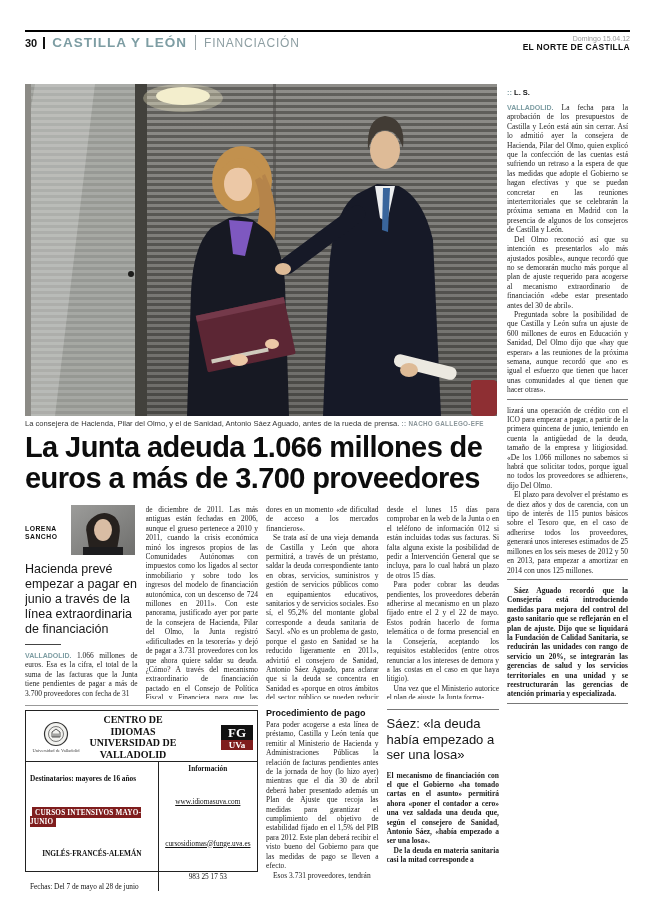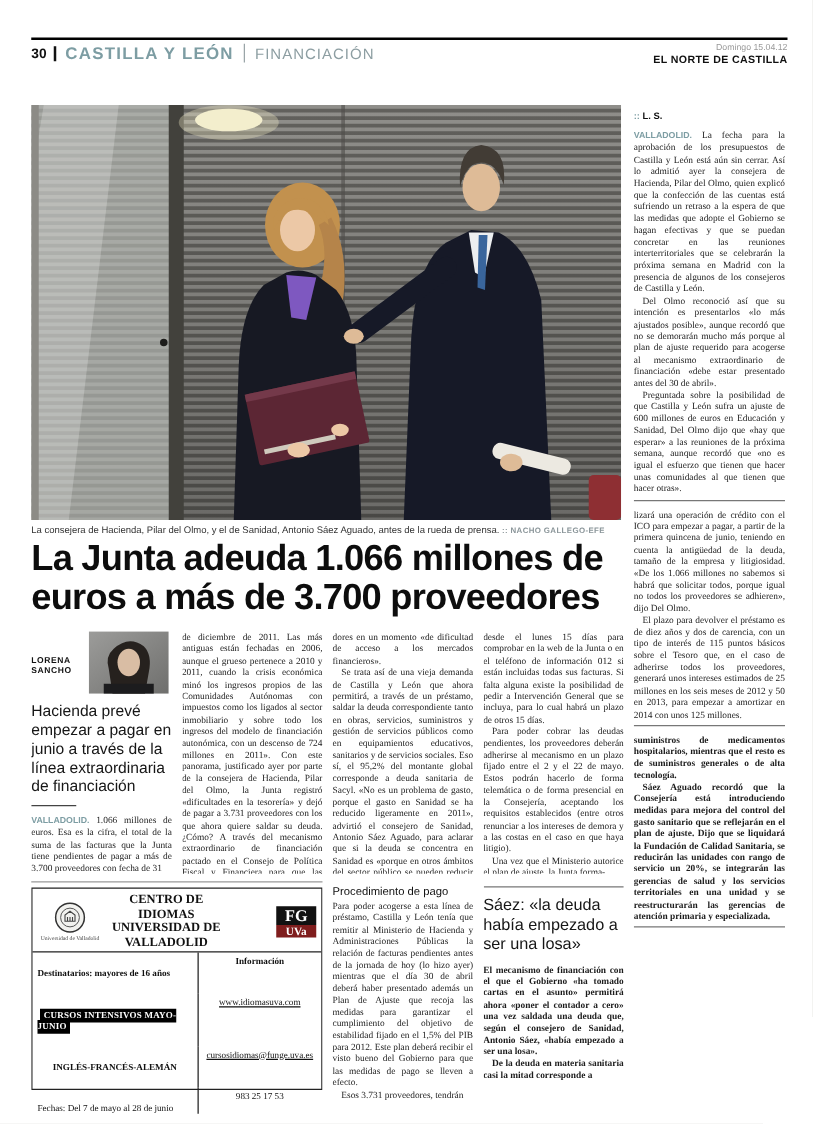--- a/index.html
+++ b/index.html
@@ -40,42 +40,42 @@
   .dateline{font-family:"Liberation Sans",sans-serif;font-weight:bold;font-size:7px;color:#7d9da3;}
 
   .author{display:flex;gap:4px;margin-bottom:7px;}
   .author-name{width:42px;font-family:"Liberation Sans",sans-serif;font-weight:bold;
                font-size:6.8px;line-height:8px;letter-spacing:.5px;color:#111;padding-top:20px;}
   .subhead{margin:2px 0 0 0;font-family:"Liberation Sans",sans-serif;font-weight:normal;
            font-size:12.5px;line-height:15px;color:#161616;}
   .short-rule{width:36px;border-top:1px solid #444;margin:7px 0 6px 0;}
 
   .proc-head{margin:3px 0 2px 0;font-family:"Liberation Sans",sans-serif;
-             font-size:9px;font-weight:normal;color:#111;}
+             font-size:9px;font-weight:bold;color:#111;}
   .rule{border-top:1px solid #777;margin:4px 0 6px 0;}
   .saez-head{margin:2px 0 8px 0;font-family:"Liberation Sans",sans-serif;font-weight:normal;
              font-size:13px;line-height:15.5px;color:#161616;}
 
   
   .ad-cell{grid-column:1/3;border-top:1px solid #999;padding-top:4px;}
   .ad-box{border:1.5px solid #222;height:160px;font-family:Liberation Serif, serif;
           display:flex;flex-direction:column;background:#fff;}
   .ad-head{display:flex;align-items:center;gap:6px;padding:3px 4px 1px 4px;border-bottom:1px solid #222;}
   .seal-wrap{display:flex;flex-direction:column;align-items:center;width:52px;}
   .seal-cap{font-size:4.5px;color:#444;margin-top:1px;}
   .ad-title{flex:1;text-align:center;font-weight:bold;font-size:10px;line-height:11.5px;color:#111;}
   .fg-logo{width:32px;text-align:center;padding-left:37px;}
   .fg-logo .fg{background:#111;color:#fff;font-weight:bold;font-size:13px;line-height:15px;}
   .fg-logo .uva{background:#7f1d1d;color:#fff;font-weight:bold;font-size:9px;line-height:10px;}
   .ad-table{flex:1;display:grid;grid-template-columns:57% 43%;align-content:start;}
   .ad-l{padding:12px 4px;font-size:7.3px;color:#111;}
   .ad-r{padding:1.5px 3px;font-size:7.3px;text-align:center;color:#111;border-left:1px solid #222;}
   .ad-bold{font-weight:bold;}
   .ad-center{text-align:center;}
-  .ad-bar{background:#000000;color:#fff;font-weight:bold;font-size:7.2px;letter-spacing:.2px;
+  .ad-bar{background:#7f1d1d;color:#fff;font-weight:bold;font-size:7.2px;letter-spacing:.2px;
           padding:1.5px 3px;margin:1px 2px;}
   .ad-u{text-decoration:underline;}
   .ad-sep{grid-column:1/3;border-top:1px solid #222;height:0;}
   .ad-fine{border-top:1px solid #222;font-size:6px;line-height:7px;text-align:center;
            padding:2px 6px;color:#222;}
 
   
   .aside{position:absolute;left:507px;top:88px;width:121px;height:800px;overflow:hidden;}
   .aside h2{margin:0 0 14px 0;font-family:"Liberation Sans",sans-serif;font-weight:normal;
             font-size:13.5px;line-height:16px;color:#141414;}
@@ -271,18 +271,17 @@
       <span class="mark">::</span>
       <span>L. S.</span>
     </div>
     <p class="body"><span class="dateline">VALLADOLID.</span> <span>La fecha para la aprobación de los presupuestos de Castilla y León está aún sin cerrar. Así lo admitió ayer la consejera de Hacienda, Pilar del Olmo, quien explicó que la confección de las cuentas está sufriendo un retraso a la espera de que las medidas que adopte el Gobierno se hagan efectivas y que se puedan concretar en las reuniones interterritoriales que se celebrarán la próxima semana en Madrid con la presencia de algunos de los consejeros de Castilla y León.</span></p>
     <p class="body indent">Del Olmo reconoció así que su intención es presentarlos «lo más ajustados posible», aunque recordó que no se demorarán mucho más porque al plan de ajuste requerido para acogerse al mecanismo extraordinario de financiación «debe estar presentado antes del 30 de abril».</p>
     <p class="body indent">Preguntada sobre la posibilidad de que Castilla y León sufra un ajuste de 600 millones de euros en Educación y Sanidad, Del Olmo dijo que «hay que esperar» a las reuniones de la próxima semana, aunque recordó que «no es igual el esfuerzo que tienen que hacer unas comunidades al que tienen que hacer otras».</p>
     <div class="rule"></div>
     <p class="body">lizará una operación de crédito con el ICO para empezar a pagar, a partir de la primera quincena de junio, teniendo en cuenta la antigüedad de la deuda, tamaño de la empresa y litigiosidad. «De los 1.066 millones no sabemos si habrá que solicitar todos, porque igual no todos los proveedores se adhieren», dijo Del Olmo.</p>
     <p class="body indent">El plazo para devolver el préstamo es de diez años y dos de carencia, con un tipo de interés de 115 puntos básicos sobre el Tesoro que, en el caso de adherirse todos los proveedores, generará unos intereses estimados de 25 millones en los seis meses de 2012 y 50 en 2013, para empezar a amortizar en 2014 con unos 125 millones.</p>
     <div class="rule"></div>
-    <p class="body bold">suministros de medicamentos hospitalarios, mientras que el resto es de suministros generales o de alta tecnología.</p>
     <p class="body bold indent">Sáez Aguado recordó que la Consejería está introduciendo medidas para mejora del control del gasto sanitario que se reflejarán en el plan de ajuste. Dijo que se liquidará la Fundación de Calidad Sanitaria, se reducirán las unidades con rango de servicio un 20%, se integrarán las gerencias de salud y los servicios territoriales en una unidad y se reestructurarán las gerencias de atención primaria y especializada.</p>
     <div class="rule"></div>
   </aside>
 
 </div>
 
 </body></html>

